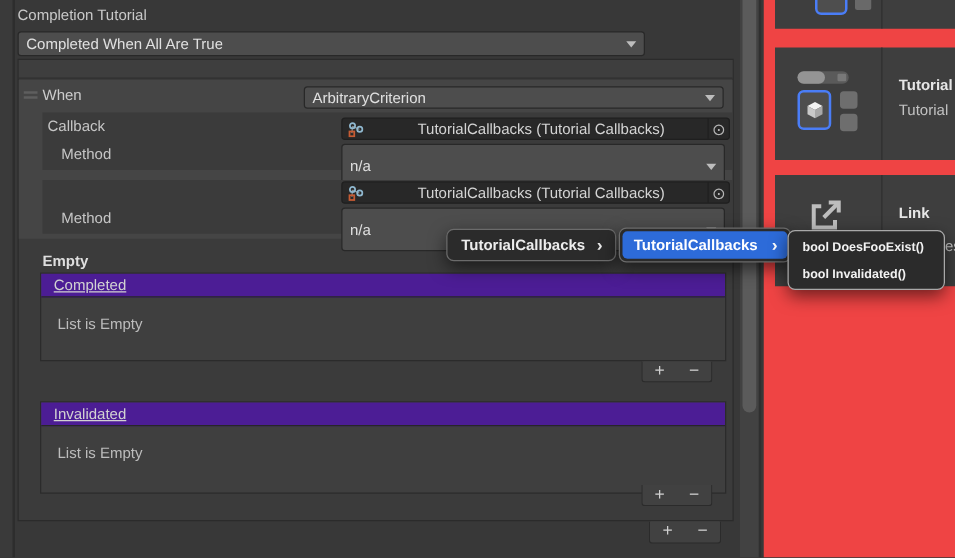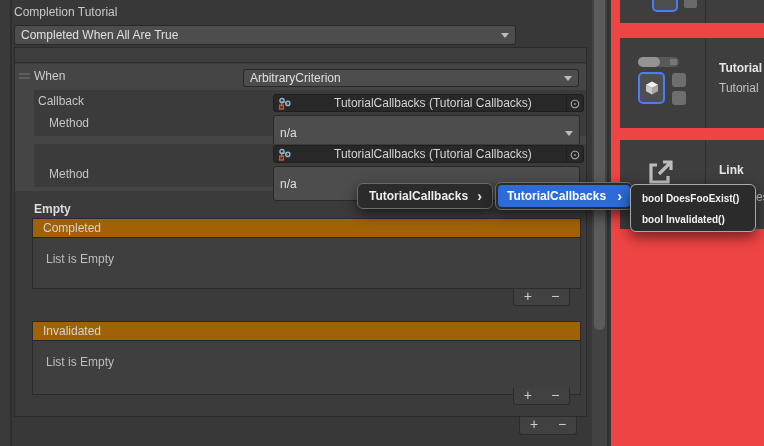--- a/index.html
+++ b/index.html
@@ -57,22 +57,22 @@
     width:17px; height:16px; display:flex; align-items:center; justify-content:center;
     color:#b5b5b5; font-size:13px; border-left:1px solid #1f1f1f;
   }
   .sub-dd { left:239px; width:307px; height:35px; }
 
   .events-header { left:19px; top:153px; height:16px; line-height:16px; font-weight:bold; color:#dedede; }
 
   .listbox { left:17px; width:549px; background:#3f3f3f; border:1px solid #2b2b2b; }
   .lb-completed  { top:170px; height:71px; }
   .lb-invalid    { top:273px; height:74px; }
-  .lb-header { height:19px; background:#a16207; border-bottom:1px solid #272727;
-    line-height:18px; padding-left:10px; color:#d2d2d2; }
+  .lb-header { height:19px; background:#4c1d95; border-bottom:1px solid #272727;
+    line-height:18px; padding-left:10px; color:#d2d2d2;text-decoration:underline; }
   .lb-empty  { padding:14px 0 0 13px; color:#bdbdbd; }
 
   .footerbar {
     background:#414141; border:1px solid #2b2b2b; border-top:none;
     border-radius:0 0 3px 3px; display:flex;
   }
   .fb-completed { left:498px; top:241px; width:57px; height:17px; }
   .fb-invalid   { left:498px; top:340px; width:57px; height:17px; }
   .fb-outer     { left:519px; top:417px; width:58px; height:18px; }
   .footerbar span {

